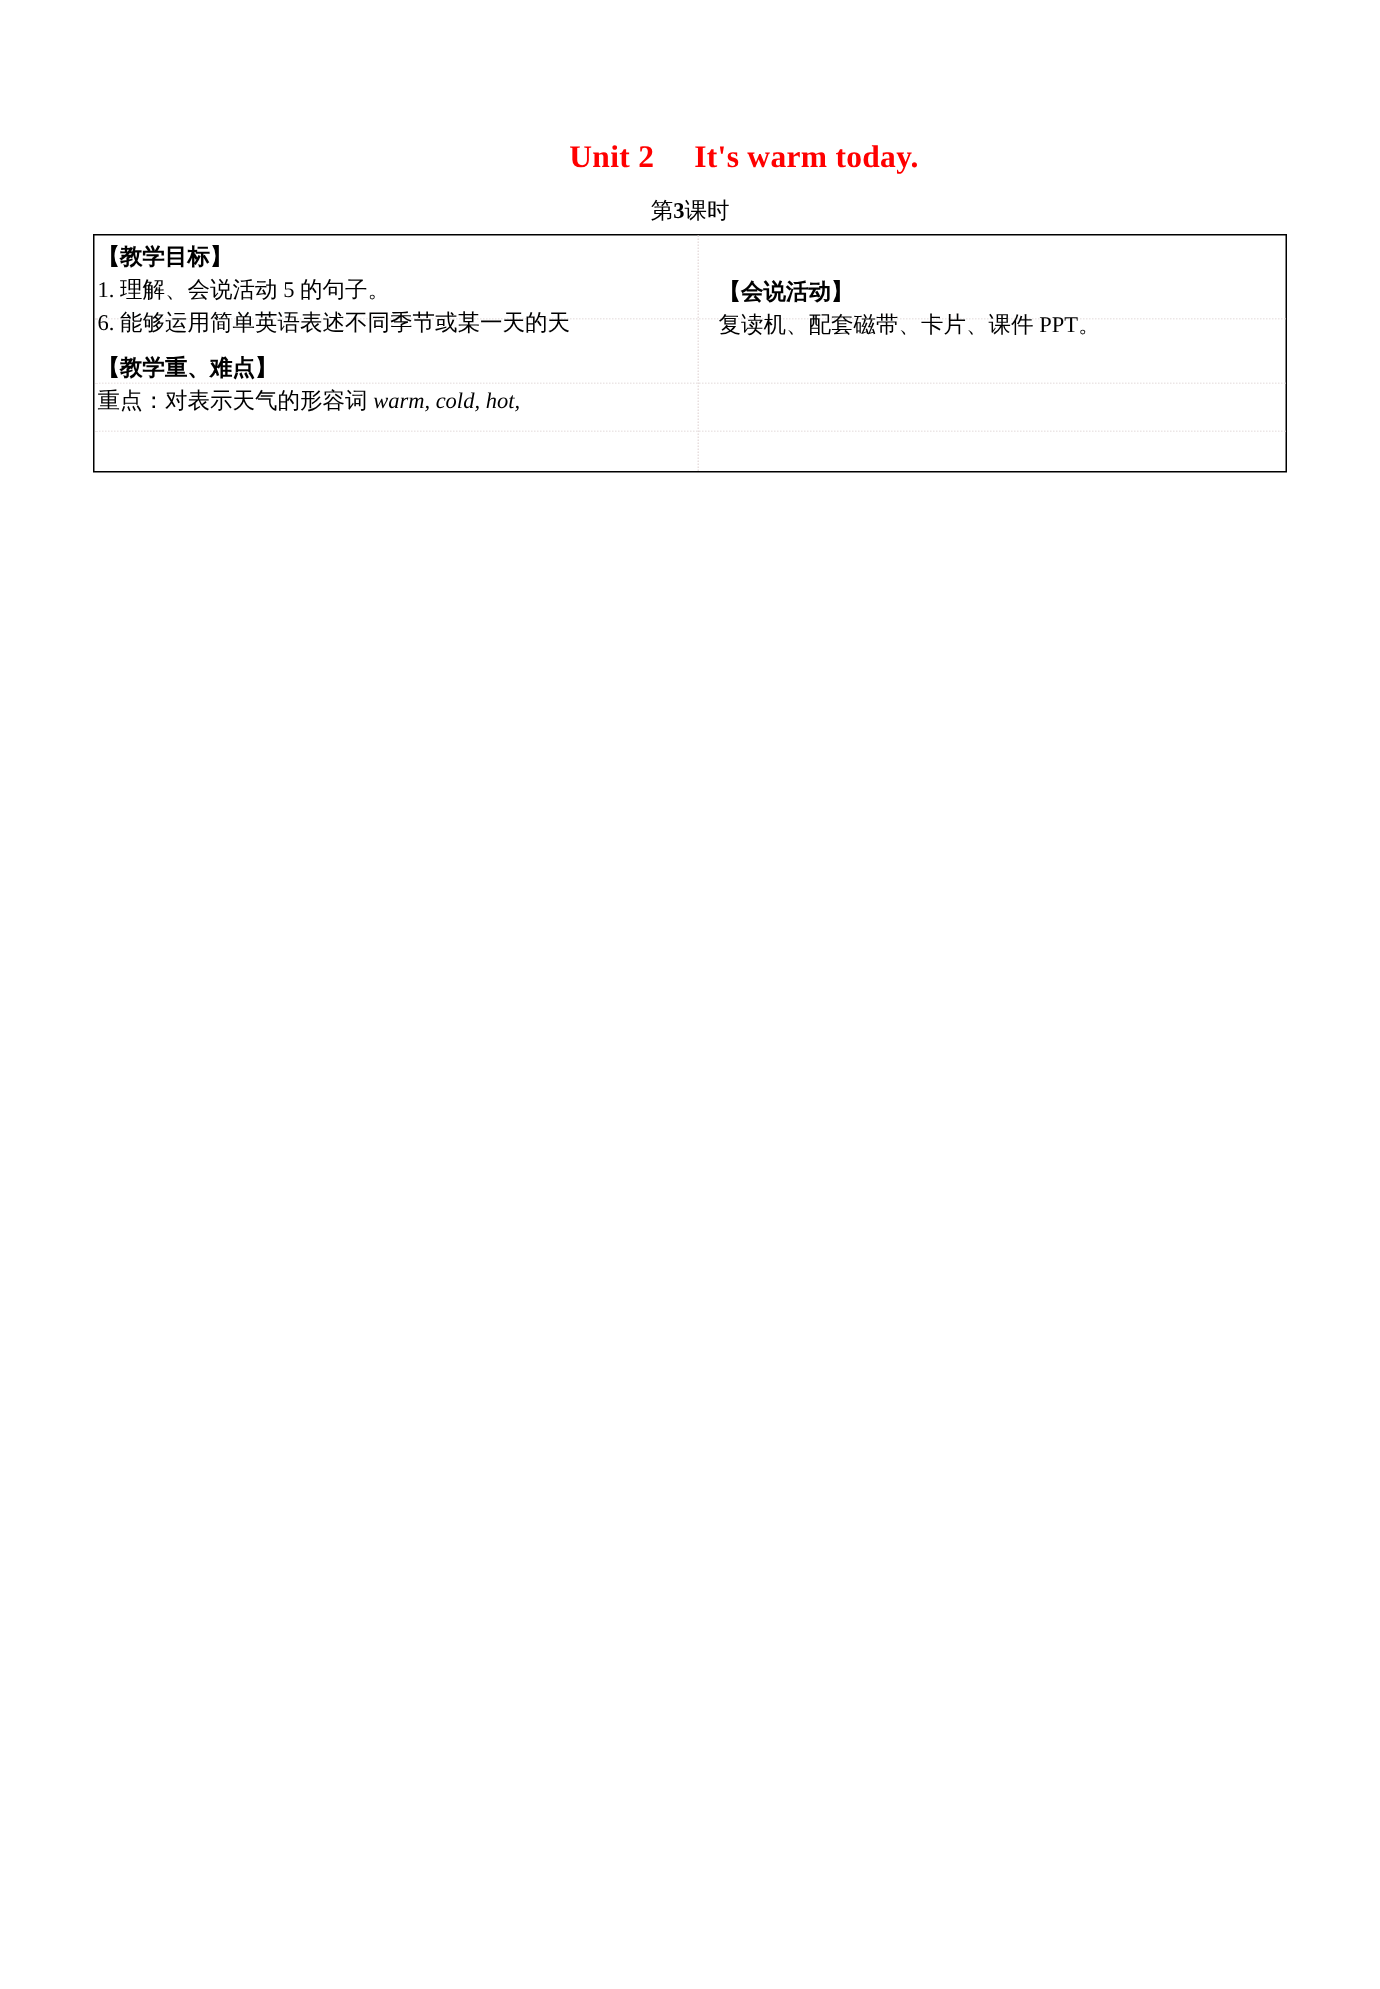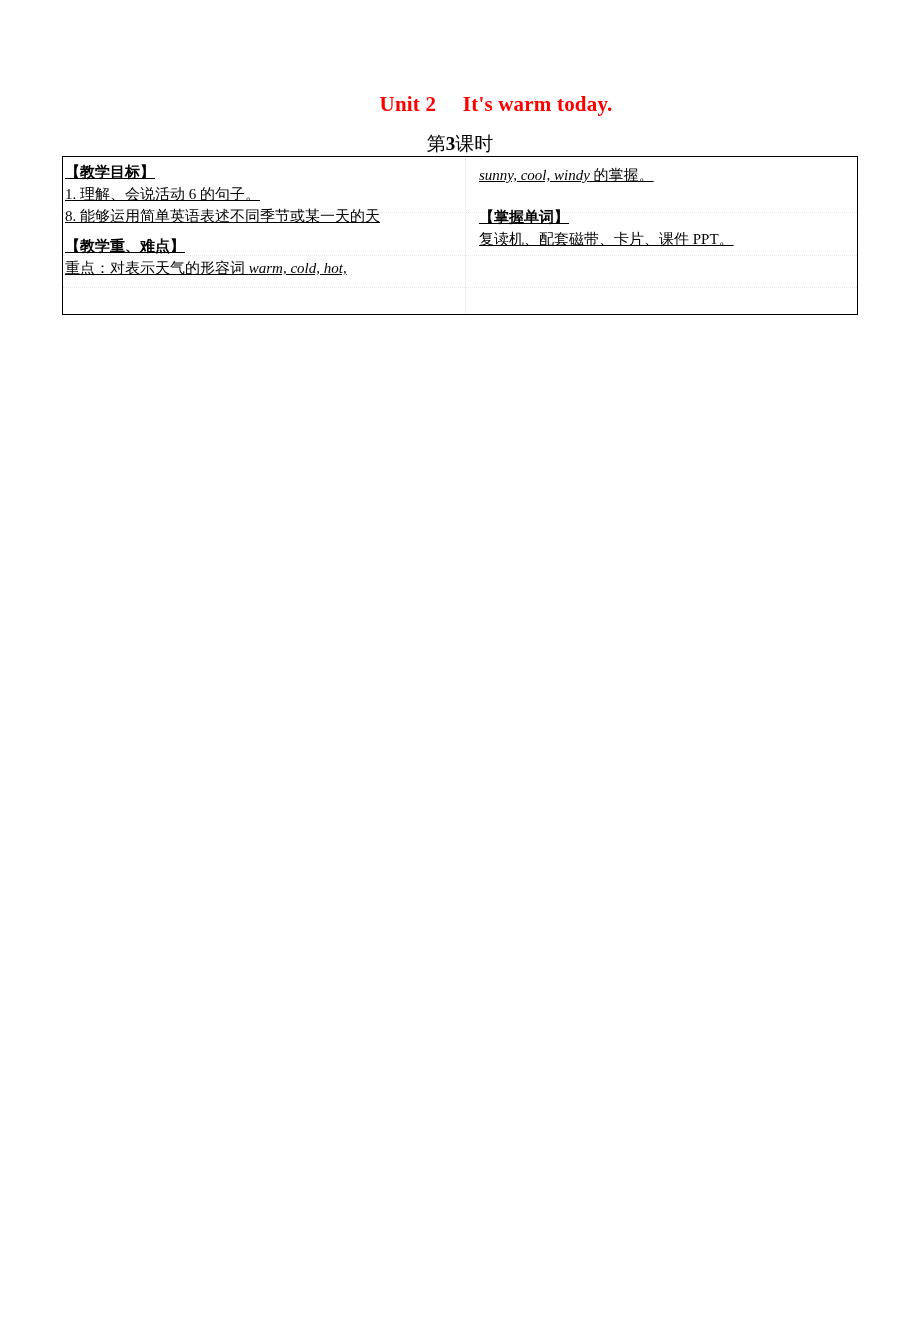--- a/index.html
+++ b/index.html
@@ -37,21 +37,21 @@
     white-space: pre;
     padding-left: 36px;
   }
 
   .subtitle {
     position: absolute;
     top: 131px;
     left: 0;
     width: 920px;
     text-align: center;
-    font-size: 19px;
+    font-size: 15px;
     color: #000000;
     white-space: pre;
   }
   .subtitle .num {
     font-weight: bold;
   }
 
   
   .info-table {
     position: absolute;
@@ -104,21 +104,20 @@
     left: 402px;
     width: 394px;
     padding: 7px 8px 0 14px;
   }
 
   .line {
     font-size: 15px;
     line-height: 22px;
     white-space: pre-wrap;
     color: #000000;
-    text-decoration: underline;
   }
   .line.bold {
     font-weight: bold;
   }
   .line.indent-hang {
     padding-left: 20px;
   }
   .spacer-sm { height: 8px; }
   .spacer-md { height: 20px; }
 
@@ -140,41 +139,40 @@
 
       <div class="grid-v"></div>
       <div class="grid-h h1"></div>
       <div class="grid-h h2"></div>
       <div class="grid-h h3"></div>
 
       <div class="col col-left">
 
         <div class="line bold">【教学目标】</div>
 
-        <div class="line">1. 理解、会说活动 6 的句子。</div>
+        <div class="line">1. 理解、会说活动 5 的句子。</div>
 
-        <div class="line">8. 能够运用简单英语表述不同季节或某一天的天</div>
+        <div class="line">6. 能够运用简单英语表述不同季节或某一天的天</div>
 
 
         <div class="spacer-sm"></div>
 
         <div class="line bold">【教学重、难点】</div>
 
         <div class="line"><span>重点：对表示天气的形容词 </span><span class="en-it">warm, cold, hot,</span></div>
 
       </div>
 
       <div class="col col-right">
 
-        <div class="line"><span class="en-it">sunny, cool, windy</span><span> 的掌握。</span></div>
 
 
         <div class="spacer-md"></div>
 
-        <div class="line bold">【掌握单词】</div>
+        <div class="line bold">【会说活动】</div>
 
         <div class="line">复读机、配套磁带、卡片、课件 PPT。</div>
 
       </div>
 
     </div>
   </div>
 
 </div>
 

